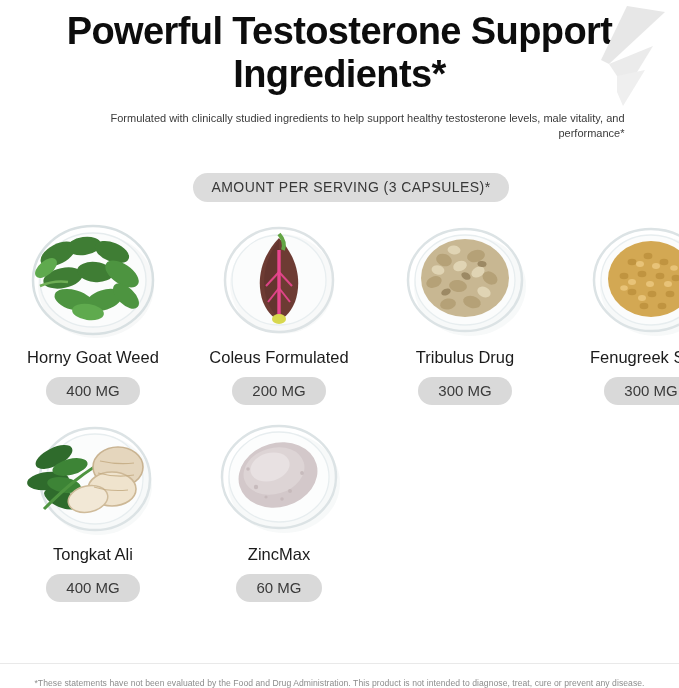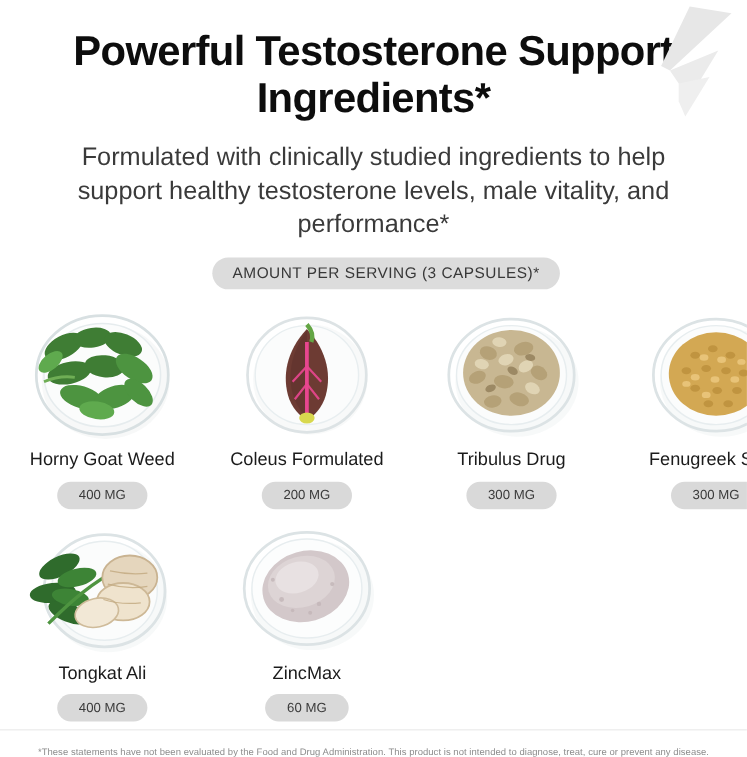--- a/index.html
+++ b/index.html
@@ -26,39 +26,40 @@
     height: 104px;
     pointer-events: none;
   }
 
   
   .header {
     padding-top: 10px;
     text-align: center;
   }
   .page-title {
-    margin: 16px auto;
+    margin: 0 auto;
     width: 560px;
     font-size: 38px;
     line-height: 1.12;
     font-weight: 700;
     letter-spacing: -0.6px;
     color: #0d0d0d;
   }
   .subtitle {
     margin: 16px auto 0;
     width: 570px;
-    font-size: 23px;
+    font-size: 11px;
     line-height: 1.33;
     font-weight: 400;
     color: #3a3a3a;
+    text-align: right;
   }
 
   .serving-badge-wrap {
-    margin-top: 15px;
+    margin-top: 33px;
     text-align: center;
     padding-left: 23px;
   }
   .serving-badge {
     display: inline-block;
     background: #dcdcdc;
     color: #383838;
     border-radius: 999px;
     padding: 7px 18px 8px;
     font-size: 14px;
@@ -95,21 +96,21 @@
     line-height: 1.2;
     text-align: center;
   }
   .dose-badge {
     margin-top: 9px;
     display: inline-block;
     background: #d9d9d9;
     color: #3a3a3a;
     border-radius: 999px;
     padding: 6px 20px 7px;
-    font-size: 12px;
+    font-size: 15px;
     line-height: 1;
   }
 
   
   .disclaimer-bar {
     position: absolute;
     left: 0;
     right: 0;
     bottom: 0;
     height: 24px;

